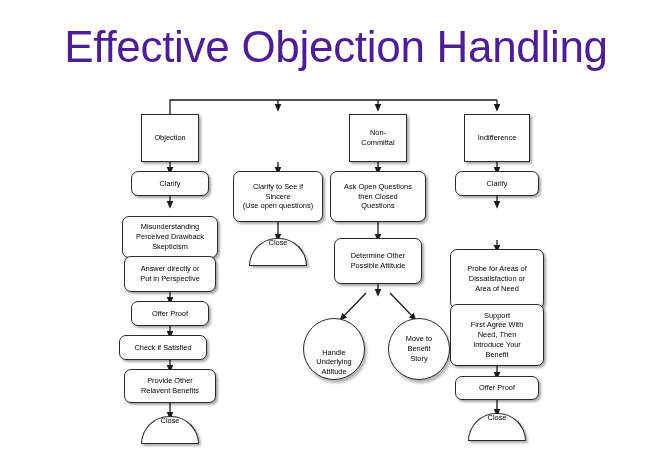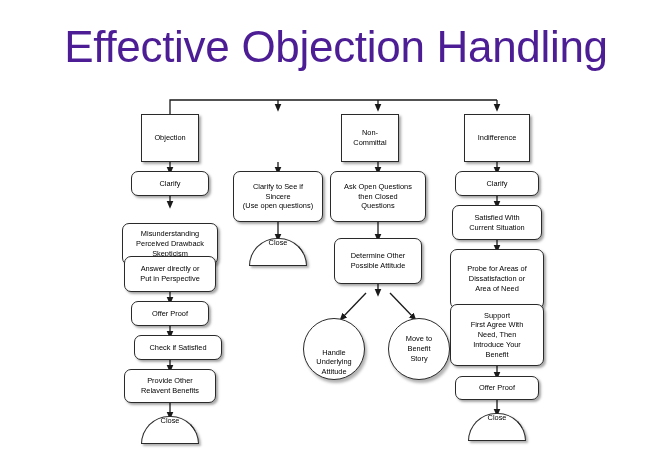--- a/index.html
+++ b/index.html
@@ -99,47 +99,47 @@
       <path d="M497,308 L497,321" marker-end="url(#ah)"></path>
     </g>
   </svg>
 
   <div class="node sharp" style="left:141px;top:22px;width:58px;height:48px;">
     <span>Objection</span>
   </div>
   <div class="node rounded" style="left:131px;top:79px;width:78px;height:25px;">
     <span>Clarify</span>
   </div>
-  <div class="node rounded" style="left:122px;top:131px;width:96px;height:42px;justify-content:flex-end;">
+  <div class="node rounded" style="left:122px;top:124px;width:96px;height:42px;justify-content:flex-end;">
     <span>Misunderstanding<br>Perceived Drawback<br>Skepticism</span>
   </div>
   <div class="node rounded" style="left:124px;top:164px;width:92px;height:36px;">
     <span>Answer directly or<br>Put in Perspective</span>
   </div>
   <div class="node rounded" style="left:131px;top:209px;width:78px;height:25px;">
     <span>Offer Proof</span>
   </div>
-  <div class="node rounded" style="left:134px;top:243px;width:88px;height:25px;">
+  <div class="node rounded" style="left:119px;top:243px;width:88px;height:25px;">
     <span>Check if Satisfied</span>
   </div>
   <div class="node rounded" style="left:124px;top:277px;width:92px;height:34px;">
     <span>Provide Other<br>Relavent Benefits</span>
   </div>
   <div class="node terminator" style="left:141px;top:324px;width:58px;height:28px;">
     <span>Close</span>
   </div>
 
   <div class="node rounded" style="left:233px;top:79px;width:90px;height:51px;">
     <span>Clarify to See if<br>Sincere<br>(Use open questions)</span>
   </div>
   <div class="node terminator" style="left:249px;top:146px;width:58px;height:28px;">
     <span>Close</span>
   </div>
 
-  <div class="node sharp" style="left:341px;top:22px;width:58px;height:48px;">
+  <div class="node sharp" style="left:349px;top:22px;width:58px;height:48px;">
     <span>Non-<br>Committal</span>
   </div>
   <div class="node rounded" style="left:330px;top:79px;width:96px;height:51px;">
     <span>Ask Open Questions<br>then Closed<br>Questions</span>
   </div>
   <div class="node rounded" style="left:334px;top:146px;width:88px;height:46px;">
     <span>Determine Other<br>Possible Attitude</span>
   </div>
   <div class="node circle" style="left:303px;top:226px;width:62px;height:62px;align-items:flex-end;">
     <span>Handle<br>Underlying<br>Attitude</span>
@@ -147,23 +147,20 @@
   <div class="node circle" style="left:388px;top:226px;width:62px;height:62px;">
     <span>Move to<br>Benefit<br>Story</span>
   </div>
 
   <div class="node sharp" style="left:464px;top:22px;width:66px;height:48px;">
     <span>Indifference</span>
   </div>
   <div class="node rounded" style="left:455px;top:79px;width:84px;height:25px;">
     <span>Clarify</span>
   </div>
-  <div class="node rounded" style="left:452px;top:113px;width:90px;height:35px;">
-    <span>Satisfied With<br>Current Situation</span>
-  </div>
   <div class="node rounded" style="left:450px;top:157px;width:94px;height:60px;">
     <span>Probe for Areas of<br>Dissatisfaction or<br>Area of Need</span>
   </div>
   <div class="node rounded" style="left:450px;top:212px;width:94px;height:62px;">
     <span>Support<br>First Agree With<br>Need, Then<br>Introduce Your<br>Benefit</span>
   </div>
   <div class="node rounded" style="left:455px;top:284px;width:84px;height:24px;">
     <span>Offer Proof</span>
   </div>
   <div class="node terminator" style="left:468px;top:321px;width:58px;height:28px;">

